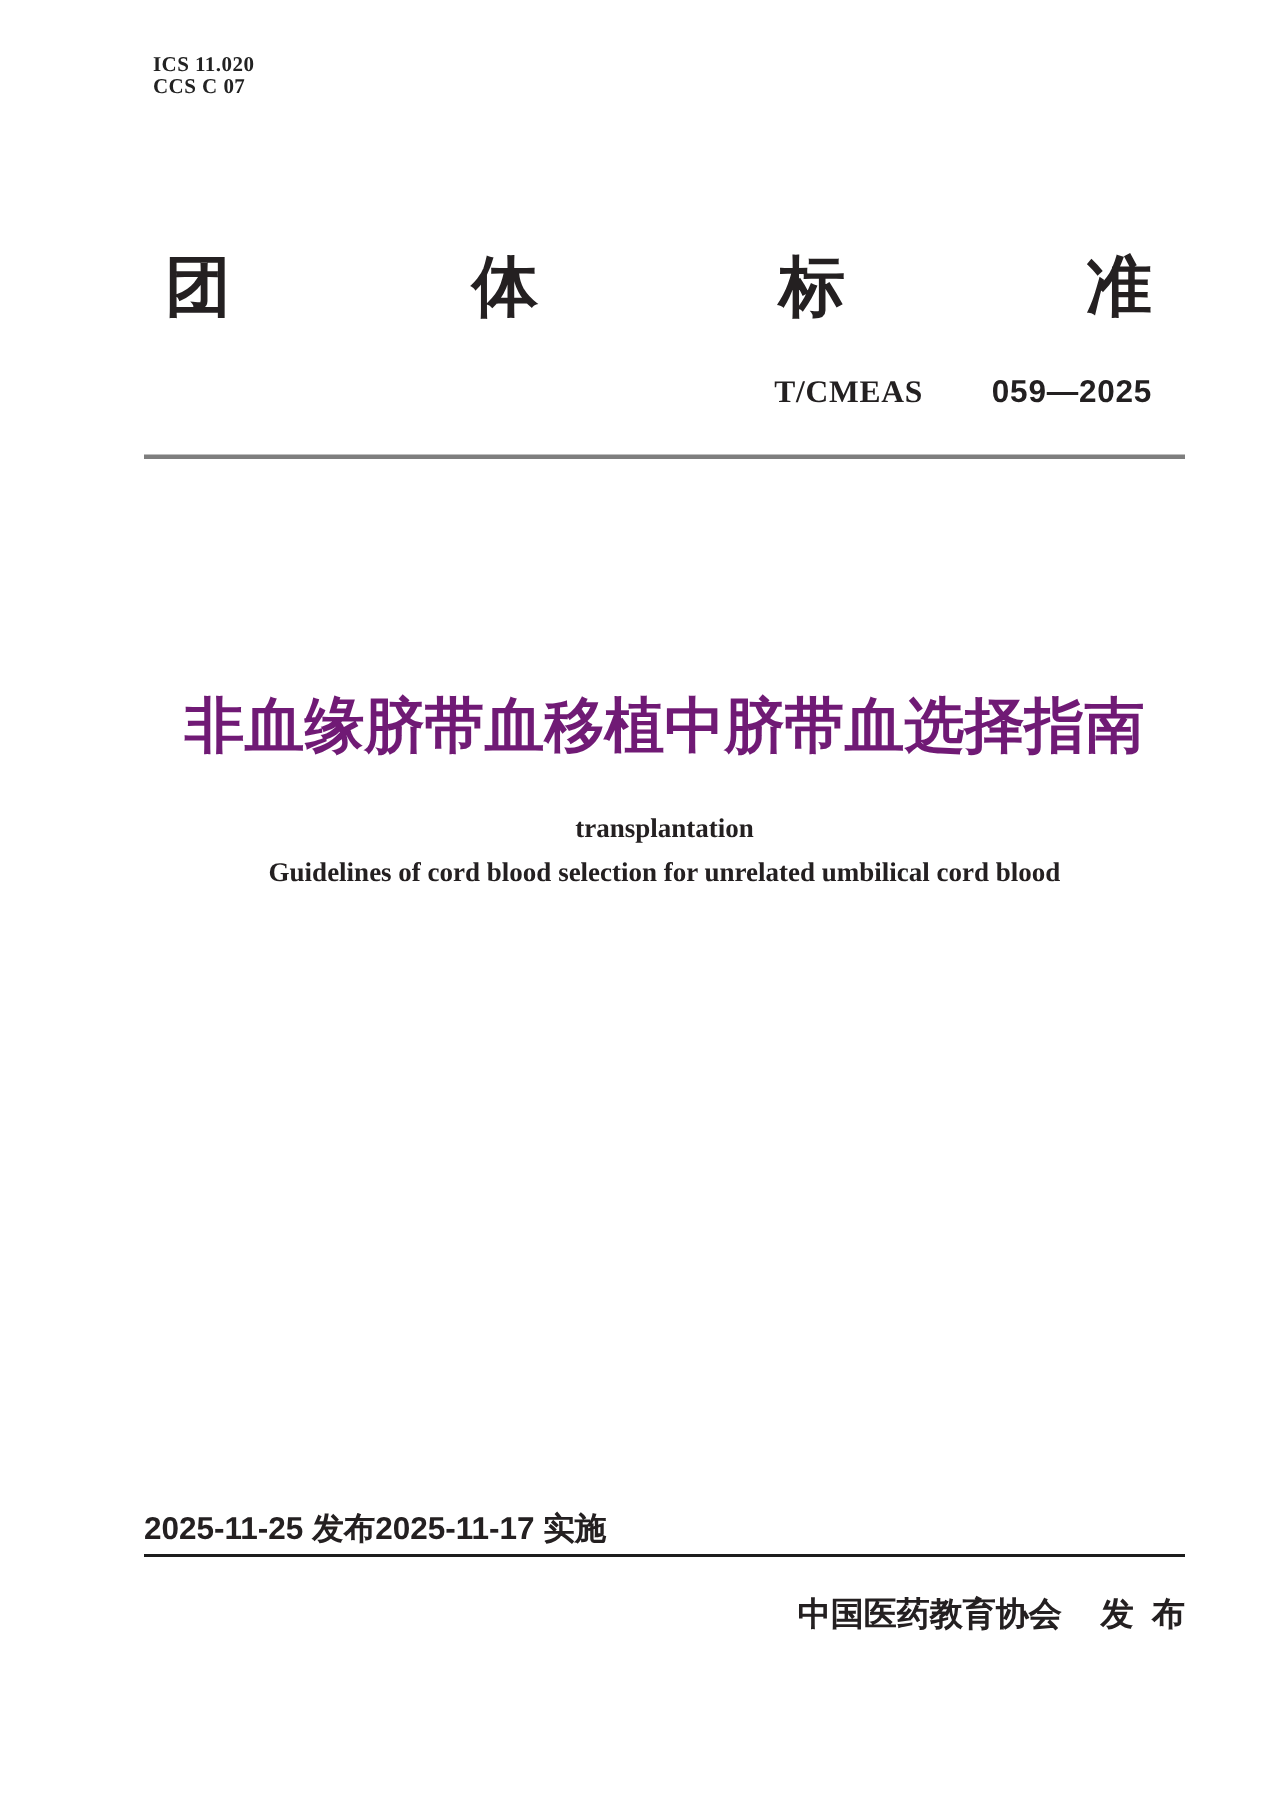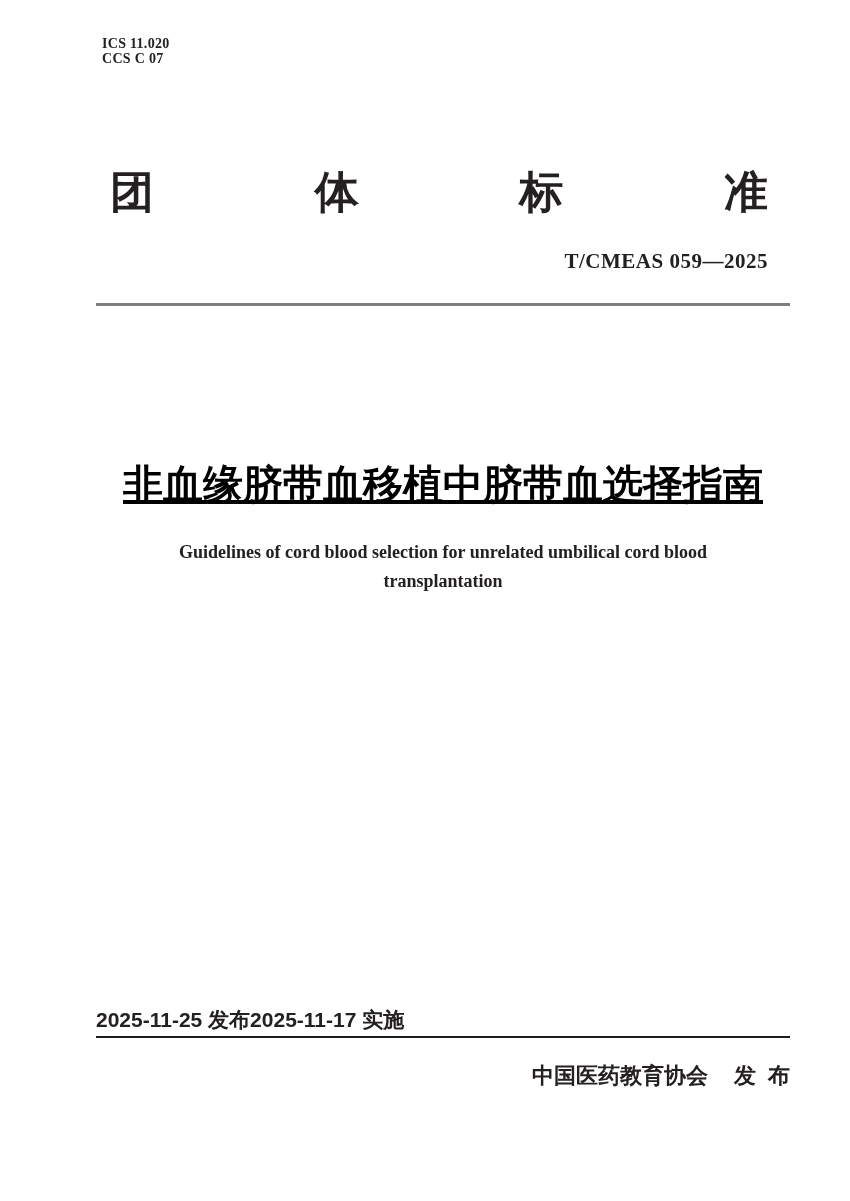--- a/index.html
+++ b/index.html
@@ -55,23 +55,24 @@
     color: #232021;
     white-space: pre;
   }
   .std-number .prefix {
     font-family: "Liberation Serif", serif;
     font-weight: bold;
     letter-spacing: 0.5px;
     margin-left: 20px;
   }
   .std-number .number {
-    font-family: Liberation Serif, serif;
+    font-family: Liberation Sans, sans-serif;
     font-weight: 600;
     letter-spacing: 0.5px;
+    margin-left: 40px;
   }
 
   .rule-gray {
     position: absolute;
     left: 96px;
     top: 303px;
     width: 694px;
     height: 3px;
     background: #7e7e7e;
   }
@@ -80,23 +81,22 @@
   .title-zh {
     position: absolute;
     left: 96px;
     top: 460px;
     width: 694px;
     text-align: center;
     font-size: 40px;
     line-height: 48px;
     font-weight: bold;
     letter-spacing: 0px;
-    color: #000000;
+    color: #701a75;
     font-family: "Liberation Sans", sans-serif;
-    text-decoration: underline;
   }
   .title-en {
     position: absolute;
     left: 96px;
     top: 538px;
     width: 694px;
     text-align: center;
     font-family: "Liberation Serif", serif;
     font-weight: bold;
     font-size: 18px;
@@ -166,22 +166,22 @@
     <span>准</span>
   </div>
 
   <div class="std-number"><span class="prefix">T/CMEAS</span><span> </span><span class="number">059—2025</span></div>
 
   <div class="rule-gray"></div>
 
   <div class="title-zh">非血缘脐带血移植中脐带血选择指南</div>
 
   <div class="title-en">
+    <div>transplantation</div>
     <div>Guidelines of cord blood selection for unrelated umbilical cord blood</div>
-    <div>transplantation</div>
   </div>
 
   <div class="dates-row">
     <span>2025-11-25 发布</span>
     <span>2025-11-17 实施</span>
   </div>
 
   <div class="rule-black"></div>
 
   <div class="publisher-row">

